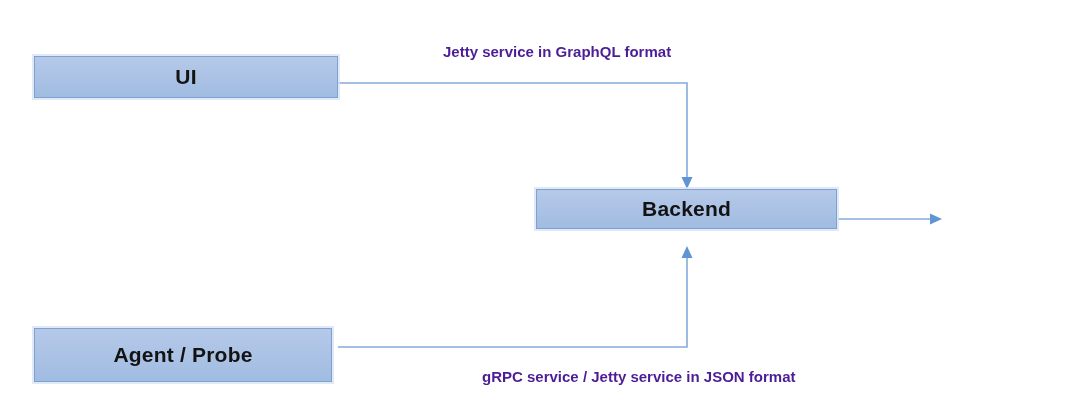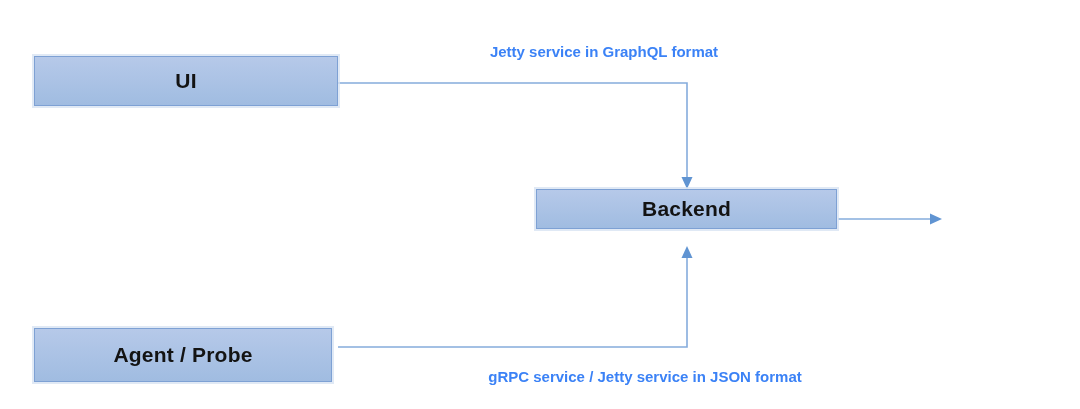--- a/index.html
+++ b/index.html
@@ -43,22 +43,21 @@
   .node-label {
     font-size: 21px;
     font-weight: bold;
     color: #131313;
     letter-spacing: 0.2px;
   }
   .edge-label {
     position: absolute;
     font-size: 15px;
     font-weight: bold;
-    color: #3b82f6;
-    text-align: center;
+    color: #4c1d95;
     white-space: nowrap;
   }
   .cylinder-wrap {
     position: absolute;
     left: 938px;
     top: 182px;
     width: 124px;
     height: 82px;
   }
   .cyl-body {
@@ -92,21 +91,21 @@
     <path class="wire" d="M 338 83 L 687 83 L 687 178"></path>
     <polygon class="arrowhead" points="687,189 681.5,177 692.5,177"></polygon>
 
     <path class="wire" d="M 338 347 L 687 347 L 687 257"></path>
     <polygon class="arrowhead" points="687,246 681.5,258 692.5,258"></polygon>
 
     <path class="wire" d="M 838 219 L 931 219"></path>
     <polygon class="arrowhead" points="942,219 930,213.5 930,224.5"></polygon>
   </svg>
 
-  <div class="node-box" style="left:34px; top:56px; width:304px; height:50px;justify-content:center;">
+  <div class="node-box" style="left:34px; top:56px; width:304px; height:42px;justify-content:center;">
     <span class="node-label">UI</span>
   </div>
 
   <div class="node-box" style="left:34px; top:328px; width:298px; height:54px;align-items:center;">
     <span class="node-label">Agent / Probe</span>
   </div>
 
   <div class="node-box" style="left:536px; top:189px; width:301px; height:40px;">
     <span class="node-label">Backend</span>
   </div>

